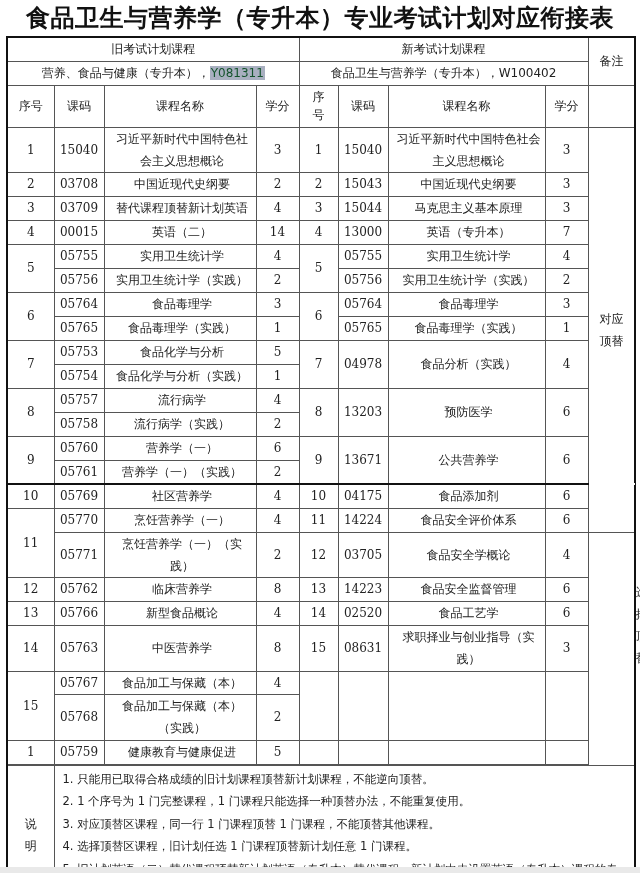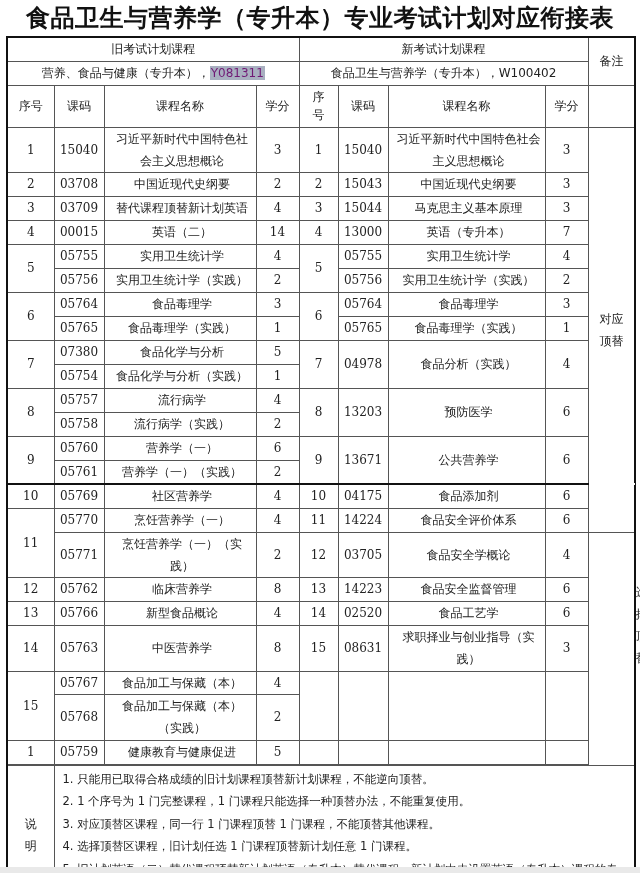--- a/index.html
+++ b/index.html
@@ -19,21 +19,21 @@
     border-collapse:collapse; table-layout:fixed;
     border:2px solid #111;
     font-size:12px;
   }
   .tbl td {
     border:1px solid #555; padding:0; text-align:center; vertical-align:middle;
     line-height:22px;
   }
   .tbl td.name { text-align:center; padding-left:8px; padding-right:4px; line-height:22px; }
   .hdr { font-family:"DejaVu Sans", sans-serif; font-size:12px; }
-  .sel { background:#a8afc0; color:#701a75; padding:0 1px; }
+  .sel { background:#a8afc0; color:#14532d; padding:0 1px; }
   .thick-top td { border-top:2px solid #111;margin-top:11px; }
   .notes td.note-cell { text-align:left; padding:2px 8px; font-family:"DejaVu Sans", sans-serif; font-size:11.5px; line-height:22.5px; }
   .notes td.note-label { font-family:"DejaVu Sans", sans-serif; }
   .note-line { display:block; }
   .bottom-band { position:absolute; left:0; top:867px; width:640px; height:6px; background:#e9e9e9; }
   .remark { line-height:22px; }
 </style>
 </head>
 <body>
 
@@ -152,21 +152,21 @@
     <td>05765</td>
     <td class="name">食品毒理学（实践）</td>
     <td>1</td>
     <td>05765</td>
     <td class="name">食品毒理学（实践）</td>
     <td>1</td>
   </tr>
 
   <tr style="height:24px">
     <td rowspan="2">7</td>
-    <td>07380</td>
+    <td>05753</td>
     <td class="name">食品化学与分析</td>
     <td>5</td>
     <td rowspan="2">7</td>
     <td rowspan="2">04978</td>
     <td rowspan="2" class="name">食品分析（实践）</td>
     <td rowspan="2">4</td>
   </tr>
   <tr style="height:24px">
     <td>05754</td>
     <td class="name">食品化学与分析（实践）</td>

